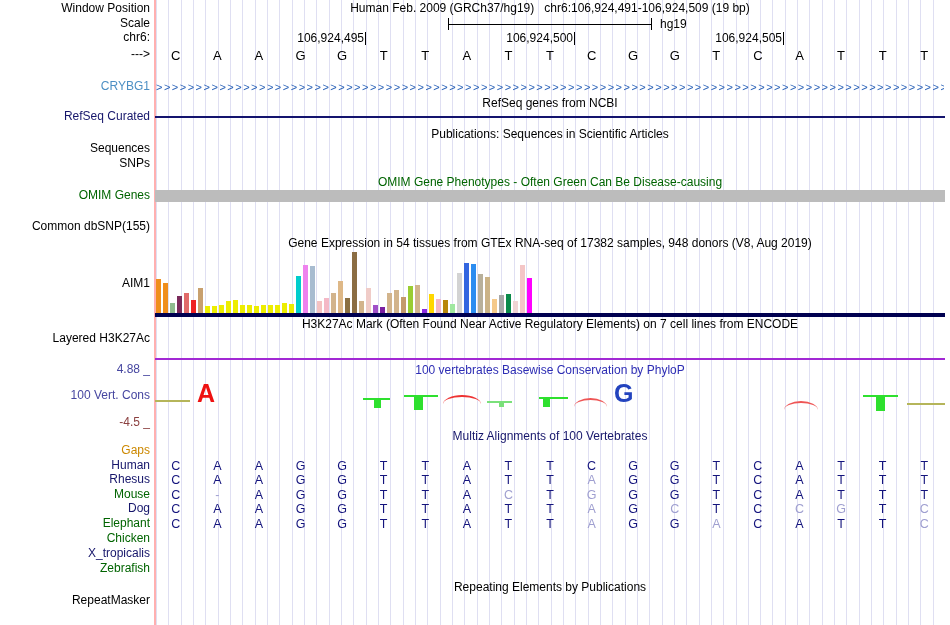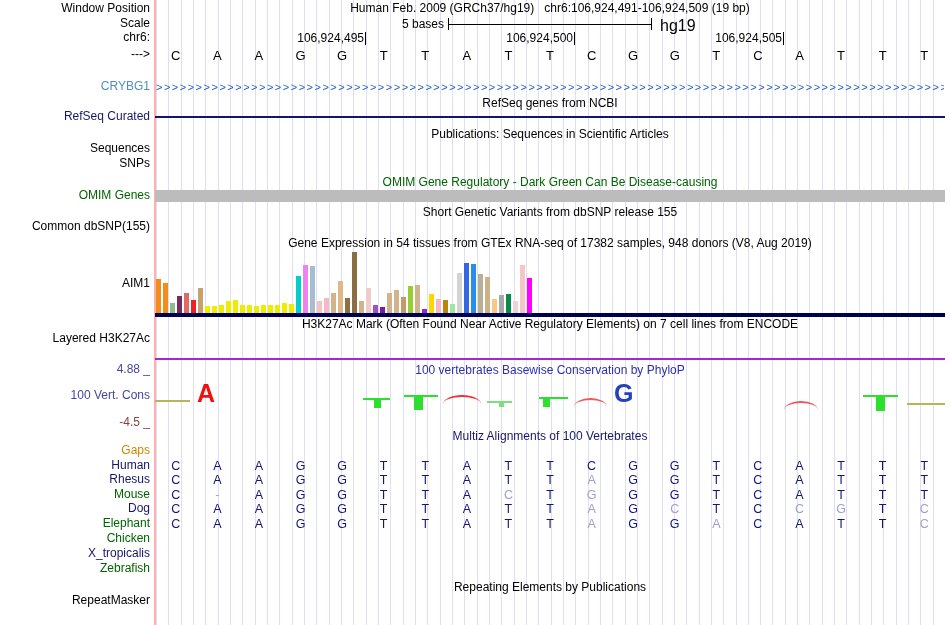--- a/index.html
+++ b/index.html
@@ -12,21 +12,21 @@
        white-space:nowrap;z-index:3;line-height:13px;}
   .title{position:absolute;left:155px;width:790px;text-align:center;font-size:12px;color:#000;
          white-space:pre;z-index:3;line-height:13px;}
   .c-navy{color:#16166b}.c-green{color:#006400}.c-blue{color:#2d2db4}.c-ltblue{color:#4c8fc4}
   .c-orange{color:#cc8800}.c-slate{color:#4646a0}.c-maroon{color:#8b4040}
   .hbar{position:absolute;z-index:2;}
   .scale-ruler{position:absolute;left:448px;top:18px;width:202px;height:12px;z-index:3;
      border-left:1px solid #000;border-right:1px solid #000;
      background:linear-gradient(#000,#000) center/100% 1px no-repeat;}
   .fivebases{position:absolute;left:155px;top:17px;width:289px;text-align:right;font-size:12px;z-index:3;}
-  .hg19{position:absolute;left:660px;top:17px;font-size:16px;z-index:3;}
+  .hg19{position:absolute;left:660px;top:17px;font-size:12px;z-index:3;}
   .arrows{position:absolute;left:156px;top:81px;width:788px;height:13px;overflow:hidden;
      color:#2a62b8;font-size:11px;letter-spacing:1.5px;line-height:13px;white-space:nowrap;z-index:2;}
   .consletter{position:absolute;font-weight:bold;font-size:25px;line-height:25px;z-index:3;}
 </style>
 </head>
 <body>
 
 <div id="c">
   <div class="grid"></div>
   <div class="pinkline"></div>
@@ -53,29 +53,27 @@
   <div class="lbl c-navy" style="top:502px">Dog</div>
   <div class="lbl c-green" style="top:516.5px">Elephant</div>
   <div class="lbl c-green" style="top:532px">Chicken</div>
   <div class="lbl c-navy" style="top:547px">X_tropicalis</div>
   <div class="lbl c-green" style="top:562px">Zebrafish</div>
   <div class="lbl" style="top:594px">RepeatMasker</div>
 
   <div class="title" style="top:2px">Human Feb. 2009 (GRCh37/hg19)   chr6:106,924,491-106,924,509 (19 bp)</div>
   <div class="title" style="top:128px">Publications: Sequences in Scientific Articles</div>
   <div class="title" style="top:97px">RefSeq genes from NCBI</div>
-  <div class="title c-green" style="top:176px">OMIM Gene Regulatory - Dark Green Can Be Disease-causing</div>
-  <div class="title" style="top:206px">Short Genetic Variants from dbSNP release 155</div>
+  <div class="title c-green" style="top:176px">OMIM Gene Phenotypes - Often Green Can Be Disease-causing</div>
   <div class="title" style="top:237px">Gene Expression in 54 tissues from GTEx RNA-seq of 17382 samples, 948 donors (V8, Aug 2019)</div>
   <div class="title" style="top:318px">H3K27Ac Mark (Often Found Near Active Regulatory Elements) on 7 cell lines from ENCODE</div>
   <div class="title c-blue" style="top:364px">100 vertebrates Basewise Conservation by PhyloP</div>
   <div class="title c-navy" style="top:430px">Multiz Alignments of 100 Vertebrates</div>
   <div class="title" style="top:581px">Repeating Elements by Publications</div>
 
-  <div class="fivebases">5 bases</div>
   <div class="scale-ruler"></div>
   <div class="hg19">hg19</div>
 
   <div id="coords">
       <div style="position: absolute; z-index: 2; left: 244px; top: 31px; width: 120px; text-align: right; font-size: 12px; color: rgb(0, 0, 0);">106,924,495</div>
       <div style="position: absolute; z-index: 2; left: 365px; top: 32px; width: 1px; height: 13px; background: rgb(0, 0, 0);"></div>
       <div style="position: absolute; z-index: 2; left: 453px; top: 31px; width: 120px; text-align: right; font-size: 12px; color: rgb(0, 0, 0);">106,924,500</div>
       <div style="position: absolute; z-index: 2; left: 574px; top: 32px; width: 1px; height: 13px; background: rgb(0, 0, 0);"></div>
       <div style="position: absolute; z-index: 2; left: 662px; top: 31px; width: 120px; text-align: right; font-size: 12px; color: rgb(0, 0, 0);">106,924,505</div>
       <div style="position: absolute; z-index: 2; left: 783px; top: 32px; width: 1px; height: 13px; background: rgb(0, 0, 0);"></div>

